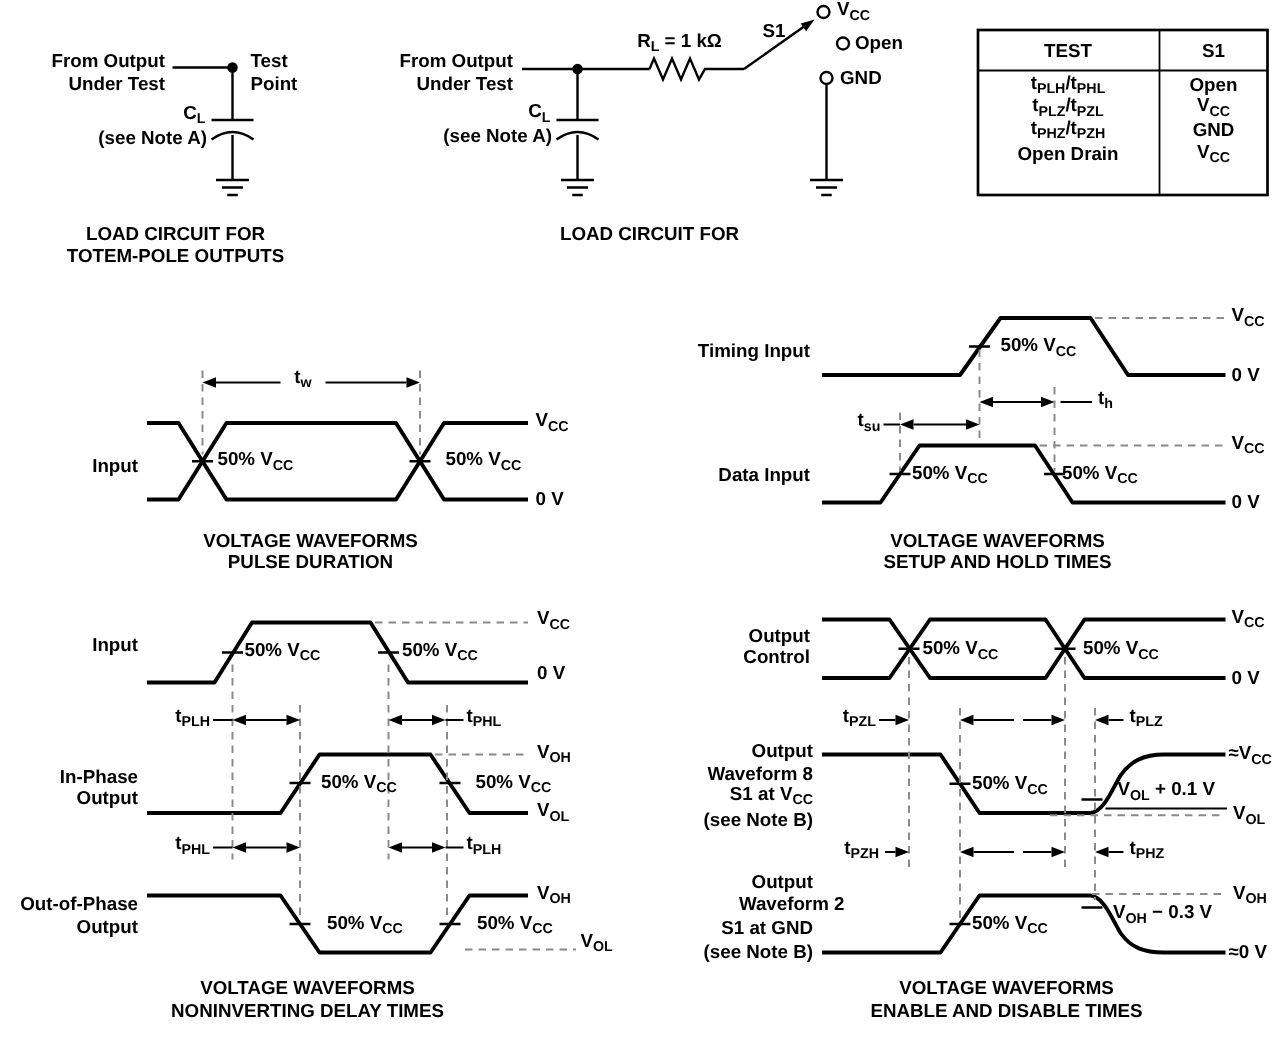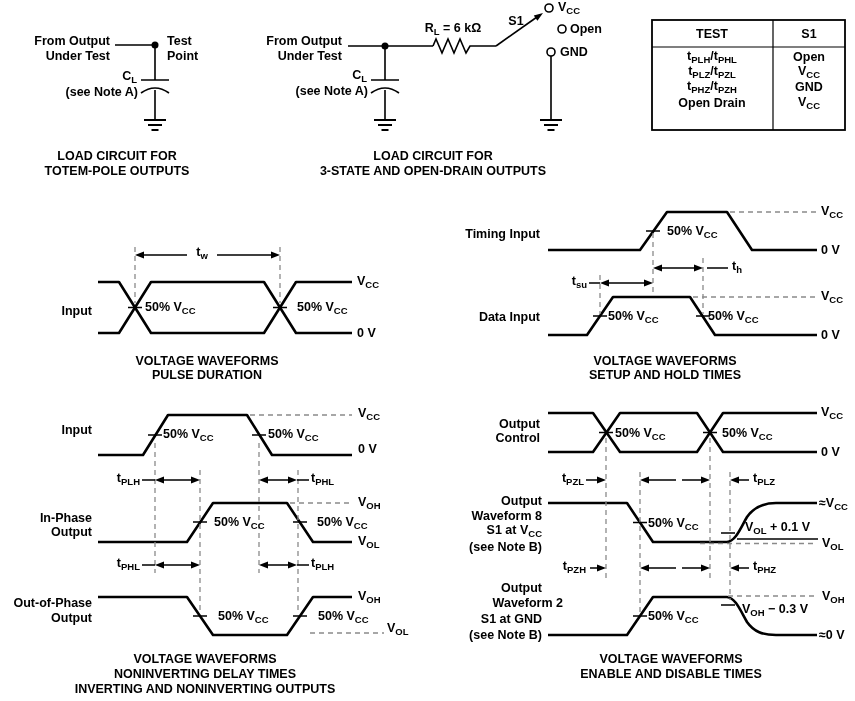--- a/index.html
+++ b/index.html
@@ -118,27 +118,26 @@
 <span class="L l" style="left:167px;top:56px">Point</span>
 <span class="L r" style="left:137px;top:77px"><span>C</span><span class="sb">L</span></span>
 <span class="L r" style="left:138px;top:92px">(see Note A)</span>
 <span class="L" style="left:117px;top:156px">LOAD CIRCUIT FOR</span>
 <span class="L" style="left:117px;top:171px">TOTEM-POLE OUTPUTS</span>
 
 <span class="L r" style="left:342px;top:41px">From Output</span>
 <span class="L r" style="left:342px;top:56px">Under Test</span>
 <span class="L r" style="left:367px;top:76px"><span>C</span><span class="sb">L</span></span>
 <span class="L r" style="left:368px;top:91px">(see Note A)</span>
-<span class="L" style="left:453px;top:29px"><span>R</span><span class="sb">L</span><span> = 6 kΩ</span></span>
+<span class="L" style="left:453px;top:29px"><span>R</span><span class="sb">L</span><span> = 1 kΩ</span></span>
 <span class="L" style="left:516px;top:21px">S1</span>
 <span class="L l" style="left:558px;top:8px"><span>V</span><span class="sb">CC</span></span>
 <span class="L l" style="left:570px;top:29px">Open</span>
 <span class="L l" style="left:560px;top:52px">GND</span>
 <span class="L" style="left:433px;top:156px">LOAD CIRCUIT FOR</span>
-<span class="L" style="left:433px;top:171px">3-STATE AND OPEN-DRAIN OUTPUTS</span>
 
 <span class="L" style="left:712px;top:34px">TEST</span>
 <span class="L" style="left:809px;top:34px">S1</span>
 <span class="L" style="left:712px;top:57px"><span>t</span><span class="sb">PLH</span><span>/t</span><span class="sb">PHL</span></span>
 <span class="L" style="left:809px;top:57px">Open</span>
 <span class="L" style="left:712px;top:72px"><span>t</span><span class="sb">PLZ</span><span>/t</span><span class="sb">PZL</span></span>
 <span class="L" style="left:809px;top:72px"><span>V</span><span class="sb">CC</span></span>
 <span class="L" style="left:712px;top:87px"><span>t</span><span class="sb">PHZ</span><span>/t</span><span class="sb">PZH</span></span>
 <span class="L" style="left:809px;top:87px">GND</span>
 <span class="L" style="left:712px;top:103px">Open Drain</span>
@@ -183,21 +182,20 @@
 <span class="L l" style="left:218px;top:617px"><span>50% V</span><span class="sb">CC</span></span>
 <span class="L l" style="left:318px;top:617px"><span>50% V</span><span class="sb">CC</span></span>
 <span class="L l" style="left:358px;top:414px"><span>V</span><span class="sb">CC</span></span>
 <span class="L l" style="left:358px;top:449px">0 V</span>
 <span class="L l" style="left:358px;top:503px"><span>V</span><span class="sb">OH</span></span>
 <span class="L l" style="left:358px;top:542px"><span>V</span><span class="sb">OL</span></span>
 <span class="L l" style="left:358px;top:597px"><span>V</span><span class="sb">OH</span></span>
 <span class="L l" style="left:387px;top:629px"><span>V</span><span class="sb">OL</span></span>
 <span class="L" style="left:205px;top:659px">VOLTAGE WAVEFORMS</span>
 <span class="L" style="left:205px;top:674px">NONINVERTING DELAY TIMES</span>
-<span class="L" style="left:205px;top:689px">INVERTING AND NONINVERTING OUTPUTS</span>
 
 <span class="L r" style="left:540px;top:424px">Output</span>
 <span class="L r" style="left:540px;top:438px">Control</span>
 <span class="L l" style="left:615px;top:434px"><span>50% V</span><span class="sb">CC</span></span>
 <span class="L l" style="left:722px;top:434px"><span>50% V</span><span class="sb">CC</span></span>
 <span class="L l" style="left:821px;top:413px"><span>V</span><span class="sb">CC</span></span>
 <span class="L l" style="left:821px;top:452px">0 V</span>
 <span class="L r" style="left:584px;top:479px"><span>t</span><span class="sb">PZL</span></span>
 <span class="L l" style="left:753px;top:479px"><span>t</span><span class="sb">PLZ</span></span>
 <span class="L r" style="left:586px;top:567px"><span>t</span><span class="sb">PZH</span></span>

